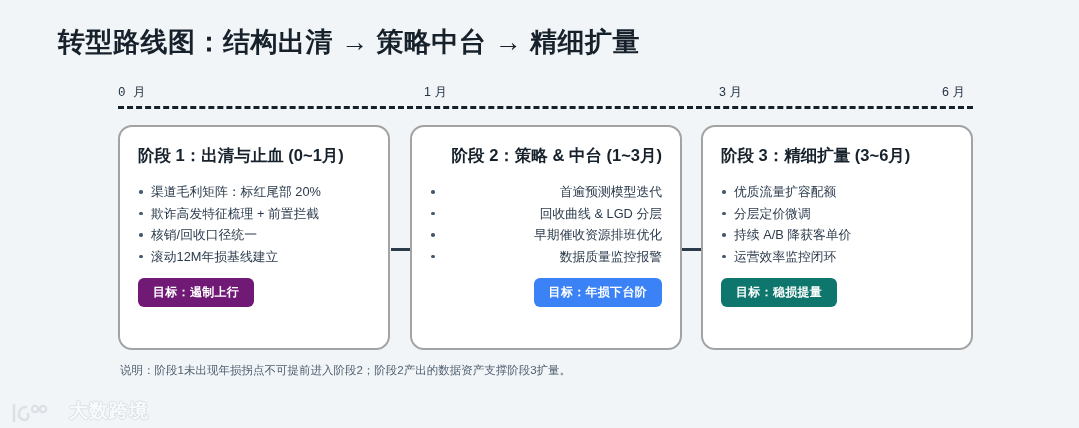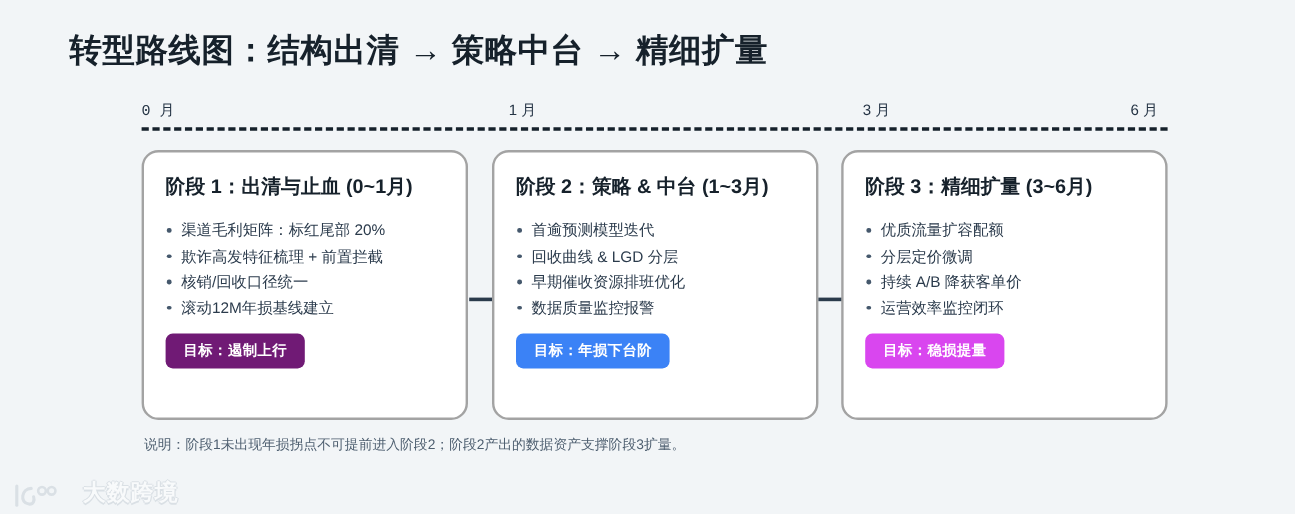--- a/index.html
+++ b/index.html
@@ -65,21 +65,21 @@
     top: 0;
     width: 272px;
     box-sizing: border-box;
     background: #ffffff;
     border: 2px solid #a3a3a3;
     border-radius: 14px;
     padding: 18px 18px 14px 18px;
     height: 225px;
   }
   .card.c1 { left: 0px; }
-  .card.c2 { left: 292px; }
+  .card.c2 { left: 292px; text-align: right; }
   .card.c3 { left: 583px; }
 
   .card-title {
     font-size: 16.5px;
     font-weight: bold;
     color: #16212b;
     white-space: nowrap;
     margin-bottom: 14px;
   }
   .bullets {
@@ -230,21 +230,21 @@
   </div>
 
   <div class="card c3">
     <div class="card-title">阶段 3：精细扩量 (3~6月)</div>
     <ul class="bullets">
       <li>优质流量扩容配额</li>
       <li>分层定价微调</li>
       <li>持续 A/B 降获客单价</li>
       <li>运营效率监控闭环</li>
     </ul>
-    <div class="goal-badge" style="background:#d946ef;text-align:center;">目标：稳损提量</div>
+    <div class="goal-badge" style="background:#0f766e;text-align:center;">目标：稳损提量</div>
   </div>
 
 </div>
 
 <div class="footnote">说明：阶段1未出现年损拐点不可提前进入阶段2；阶段2产出的数据资产支撑阶段3扩量。</div>
 
 <div class="watermark">
   <div class="wm-mark">
     <svg width="38" height="22" viewBox="0 0 38 22" xmlns="http://www.w3.org/2000/svg">
       <path d="M4 3 L4 19" stroke="#c3ccd4" stroke-width="2.6" fill="none" stroke-linecap="round"></path>

